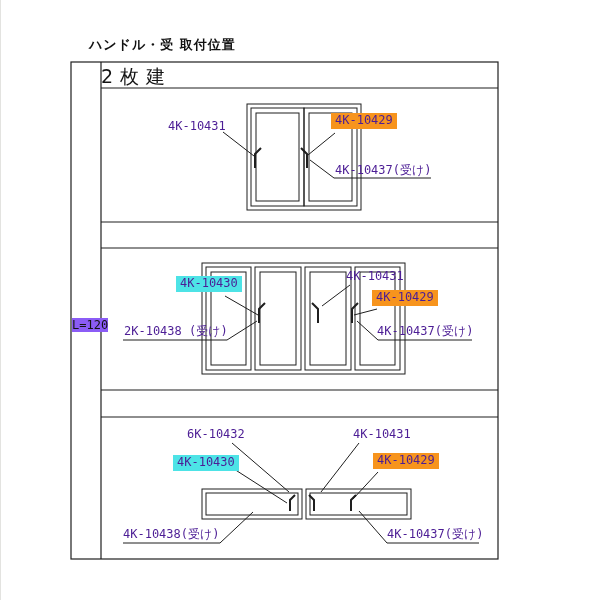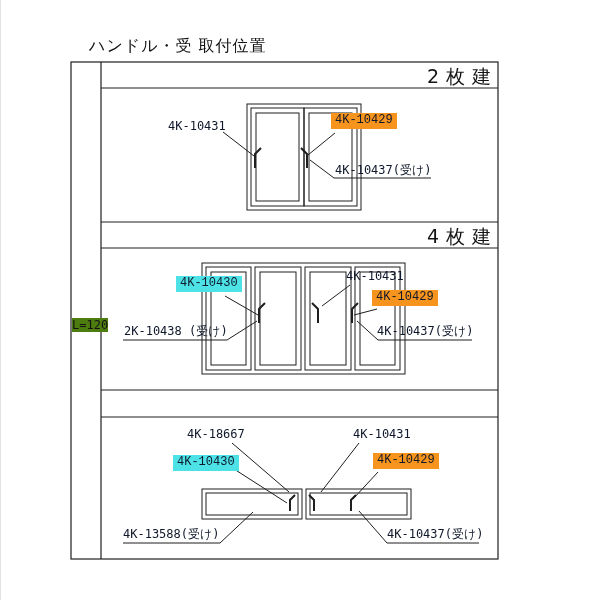--- a/index.html
+++ b/index.html
@@ -4,37 +4,37 @@
 <style>
   html,body { margin:0; padding:0; background:#ffffff; }
   #canvas {
     position:relative; width:600px; height:600px;
     background:#ffffff; overflow:hidden;
     border-left:1px solid #e3e3e0; border-bottom:1px solid #e3e3e0;
     font-family:"DejaVu Sans", sans-serif; color:#111;
   }
   #canvas svg { position:absolute; left:0; top:0; }
   .page-title {
-    position:absolute; font-size:16px; font-weight:normal;
+    position:absolute; font-size:13px; font-weight:bold;
     letter-spacing:1px; white-space:nowrap;
     font-family:"DejaVu Sans", sans-serif;
   }
   .section-header {
-    position:absolute; left:100px; width:397px; text-align:right;
+    position:absolute; left:100px; width:397px; text-align:left;
     font-size:19px; letter-spacing:7px; white-space:nowrap;
     font-family:"DejaVu Sans", sans-serif; color:#141414;
   }
   .part-label {
     position:absolute; font-size:12px; white-space:nowrap;
     font-family:"DejaVu Sans Mono", "Liberation Mono", monospace;
-    color:#0f172a; line-height:1.15;
+    color:#4c1d95; line-height:1.15;
   }
-  .part-label.hl { padding:1px 4px;font-family:Liberation Mono, monospace; }
+  .part-label.hl { padding:1px 4px; }
   .dim-label {
-    position:absolute; font-size:12px; white-space:nowrap; background:#4d7c0f;
+    position:absolute; font-size:12px; white-space:nowrap; background:#8b5cf6;
     font-family:"DejaVu Sans Mono", "Liberation Mono", monospace; color:#141414;
   }
 </style>
 </head>
 <body>
 
 <div id="canvas">
 
   <svg width="600" height="600" viewBox="0 0 600 600">
     <g stroke="#1f1f1f" stroke-width="1.2" fill="none">
@@ -95,32 +95,31 @@
       <polyline points="252,512 219,543 122,543"></polyline>
       <polyline points="358,511 386,543 478,543"></polyline>
     </g>
   </svg>
 
   <div class="page-title" style="left:88px;top:36px">ハンドル・受 取付位置</div>
 
   <div class="dim-label" style="left:71px;top:318px">L=120</div>
 
   <div class="section-header" style="top:64px">2枚建</div>
-  <div class="section-header" style="top:224px">4枚建</div>
 
   <div class="part-label" style="left:167px;top:120px">4K-10431</div>
   <div class="part-label hl" style="left: 330px; top: 113px; background-color: rgb(247, 148, 29);">4K-10429</div>
   <div class="part-label" style="left:334px;top:164px">4K-10437(受け)</div>
 
   <div class="part-label hl" style="left: 175px; top: 276px; background-color: rgb(77, 227, 230);">4K-10430</div>
   <div class="part-label" style="left:345px;top:270px">4K-10431</div>
   <div class="part-label hl" style="left: 371px; top: 290px; background-color: rgb(247, 148, 29);">4K-10429</div>
   <div class="part-label" style="left:123px;top:325px">2K-10438 (受け)</div>
   <div class="part-label" style="left:376px;top:325px">4K-10437(受け)</div>
 
-  <div class="part-label" style="left:186px;top:428px">4K-18667</div>
+  <div class="part-label" style="left:186px;top:428px">6K-10432</div>
   <div class="part-label" style="left:352px;top:428px">4K-10431</div>
   <div class="part-label hl" style="left: 172px; top: 455px; background-color: rgb(77, 227, 230);">4K-10430</div>
   <div class="part-label hl" style="left: 372px; top: 453px; background-color: rgb(247, 148, 29);">4K-10429</div>
-  <div class="part-label" style="left:122px;top:528px">4K-13588(受け)</div>
+  <div class="part-label" style="left:122px;top:528px">4K-10438(受け)</div>
   <div class="part-label" style="left:386px;top:528px">4K-10437(受け)</div>
 
 </div>
 
 </body></html>

